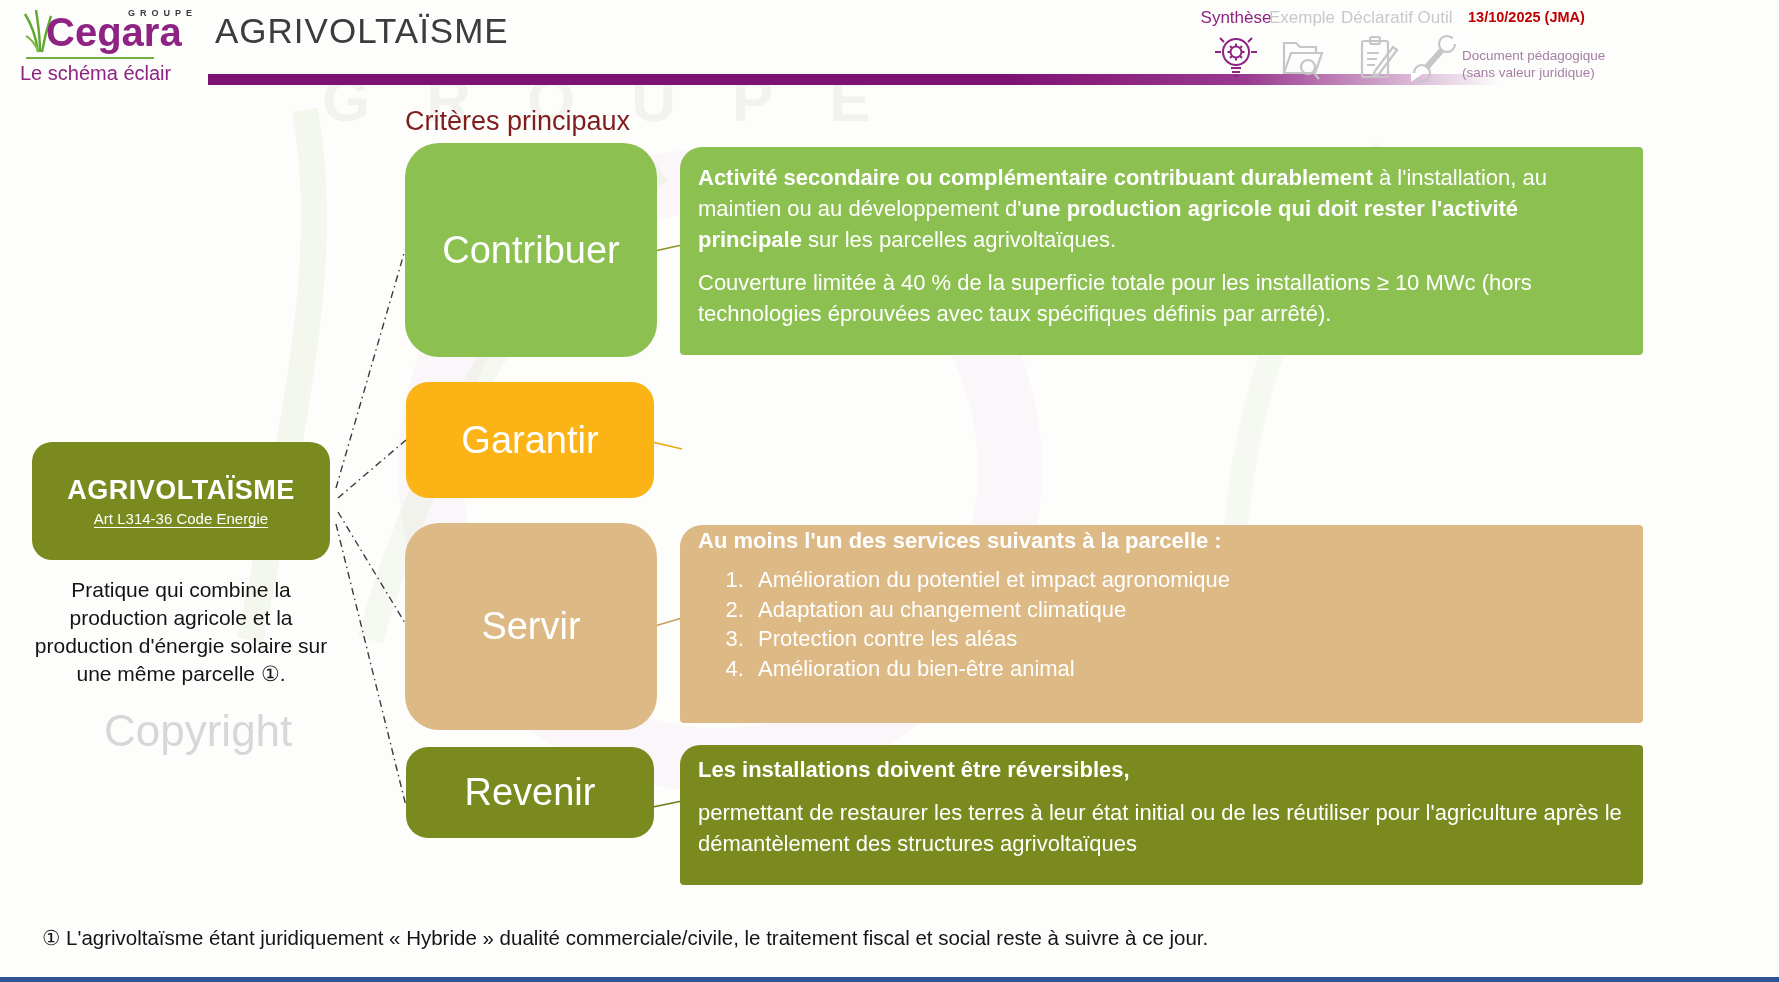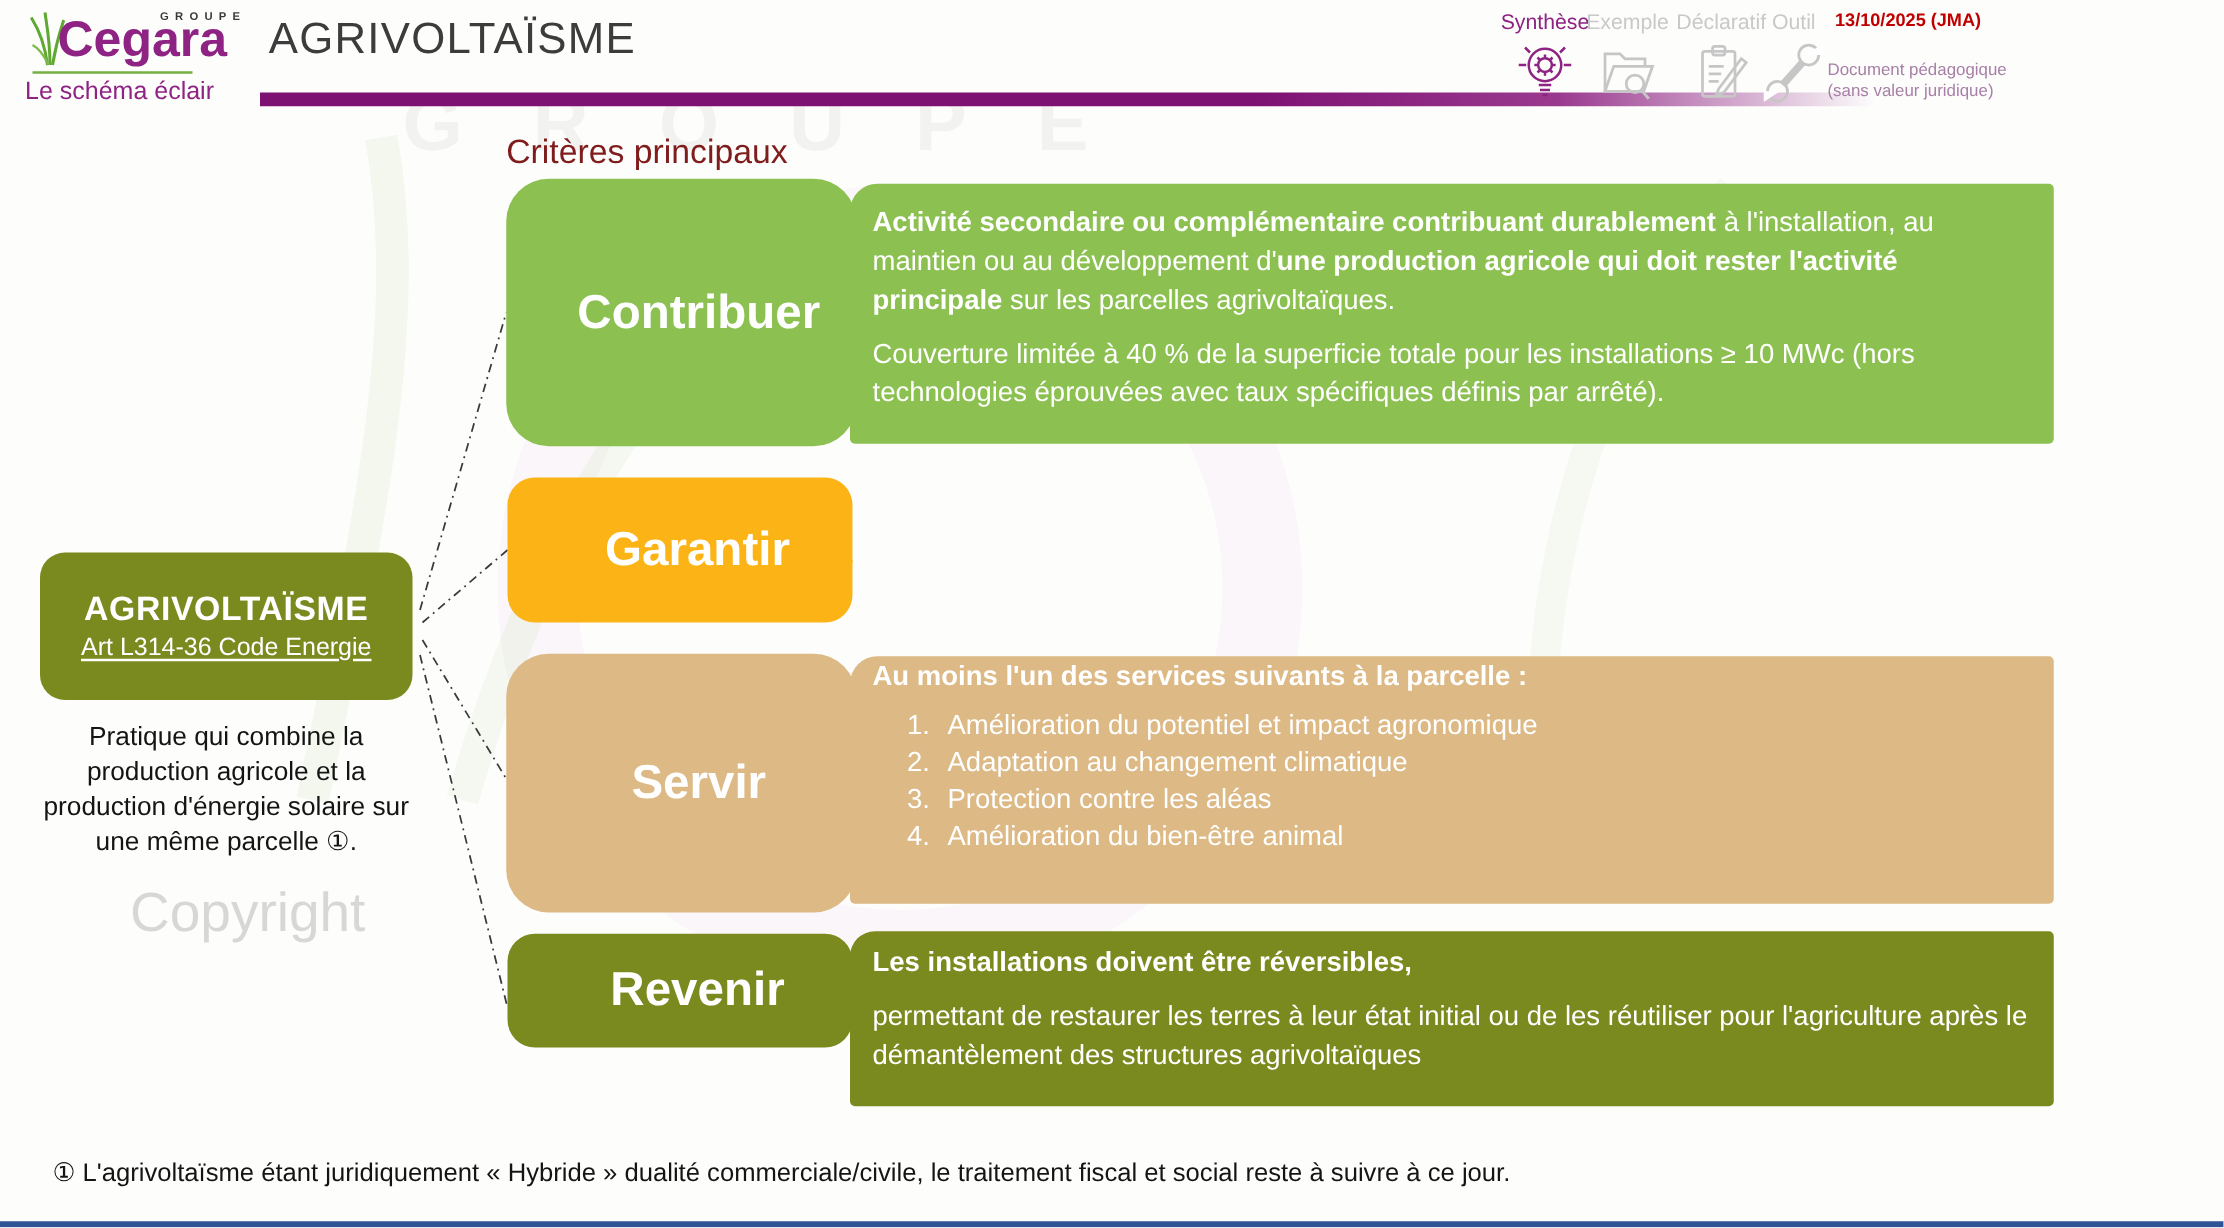--- a/index.html
+++ b/index.html
@@ -31,25 +31,25 @@
   .nav-synthese{left:1195px;} .nav-exemple{left:1261px;} .nav-declaratif{left:1336px;} .nav-outil{left:1404px;width:62px;}
   .date-stamp{left:1468px;top:9px;width:180px;font-size:14.5px;font-weight:700;color:var(--date-red);z-index:3;}
   .doc-note{left:1462px;top:47px;width:190px;font-size:13.5px;line-height:17px;color:var(--doc-note-purple);z-index:3;}
 
   
   .criteria-label{left:405px;top:106px;width:252px;text-align:left;font-size:27px;color:#7f1d1d;z-index:2;}
 
   .central-box{left:32px;top:442px;width:298px;height:118px;background:var(--olive);border-radius:20px;
      display:flex;flex-direction:column;align-items:center;justify-content:center;gap:4px;z-index:2;}
   .central-title{color:#fff;font-size:27px;font-weight:700;letter-spacing:.5px;}
-  .central-sub{color:#fff;font-size:20px;text-decoration:underline;text-underline-offset:3px;cursor:pointer;}
+  .central-sub{color:#fff;font-size:15px;text-decoration:underline;text-underline-offset:3px;cursor:pointer;}
   .central-desc{left:24px;top:576px;width:314px;font-size:21px;line-height:28px;text-align:center;color:#141414;z-index:2;}
 
   .crit-box{display:flex;align-items:center;justify-content:center;color:#fff;font-size:38px;
-            font-weight:700;z-index:2;padding-left:28px;}
+            font-weight:400;z-index:2;}
   .crit-contribuer{left:405px;top:143px;width:252px;height:214px;border-radius:34px;background:var(--green);}
   .crit-garantir  {left:406px;top:382px;width:248px;height:116px;border-radius:22px;background:var(--amber);}
   .crit-servir    {left:405px;top:523px;width:252px;height:207px;border-radius:34px;background:var(--tan);}
   .crit-revenir   {left:406px;top:747px;width:248px;height:91px;border-radius:22px;background:var(--olive);}
 
   .desc-box{left:680px;width:963px;color:#fff;font-size:22px;line-height:31px;z-index:2;
             padding:0 18px;box-sizing:border-box;}
   .desc-box .p2{margin-top:12px;}
   .desc-box span.b{font-weight:700;}
   .desc-contribuer{top:147px;height:208px;border-radius:22px 4px 4px 4px;background:var(--green);padding-top:15px;}

